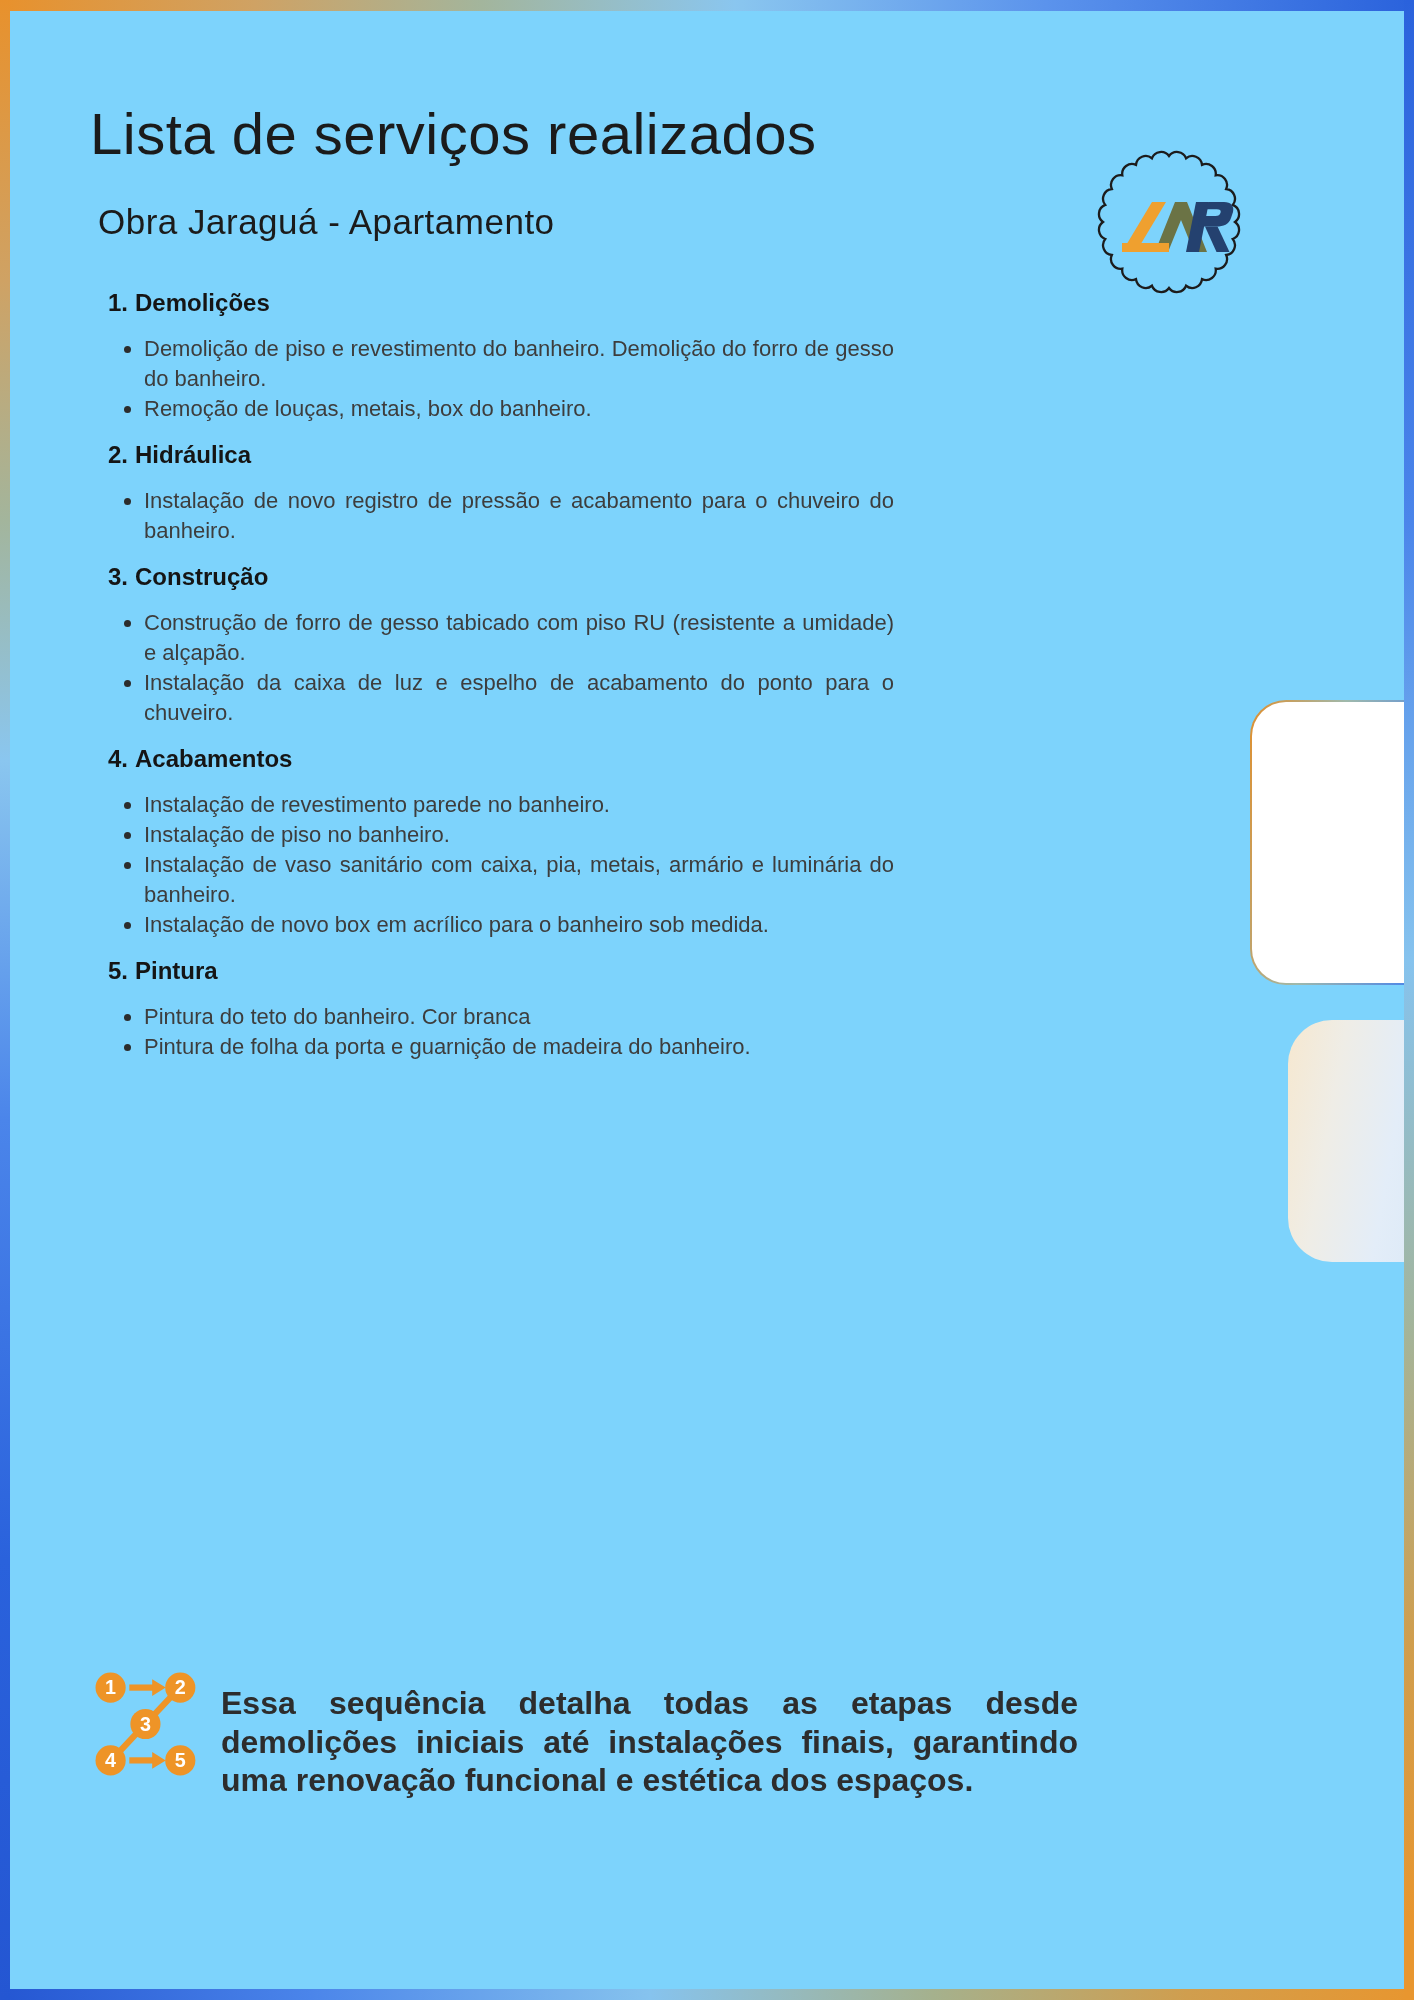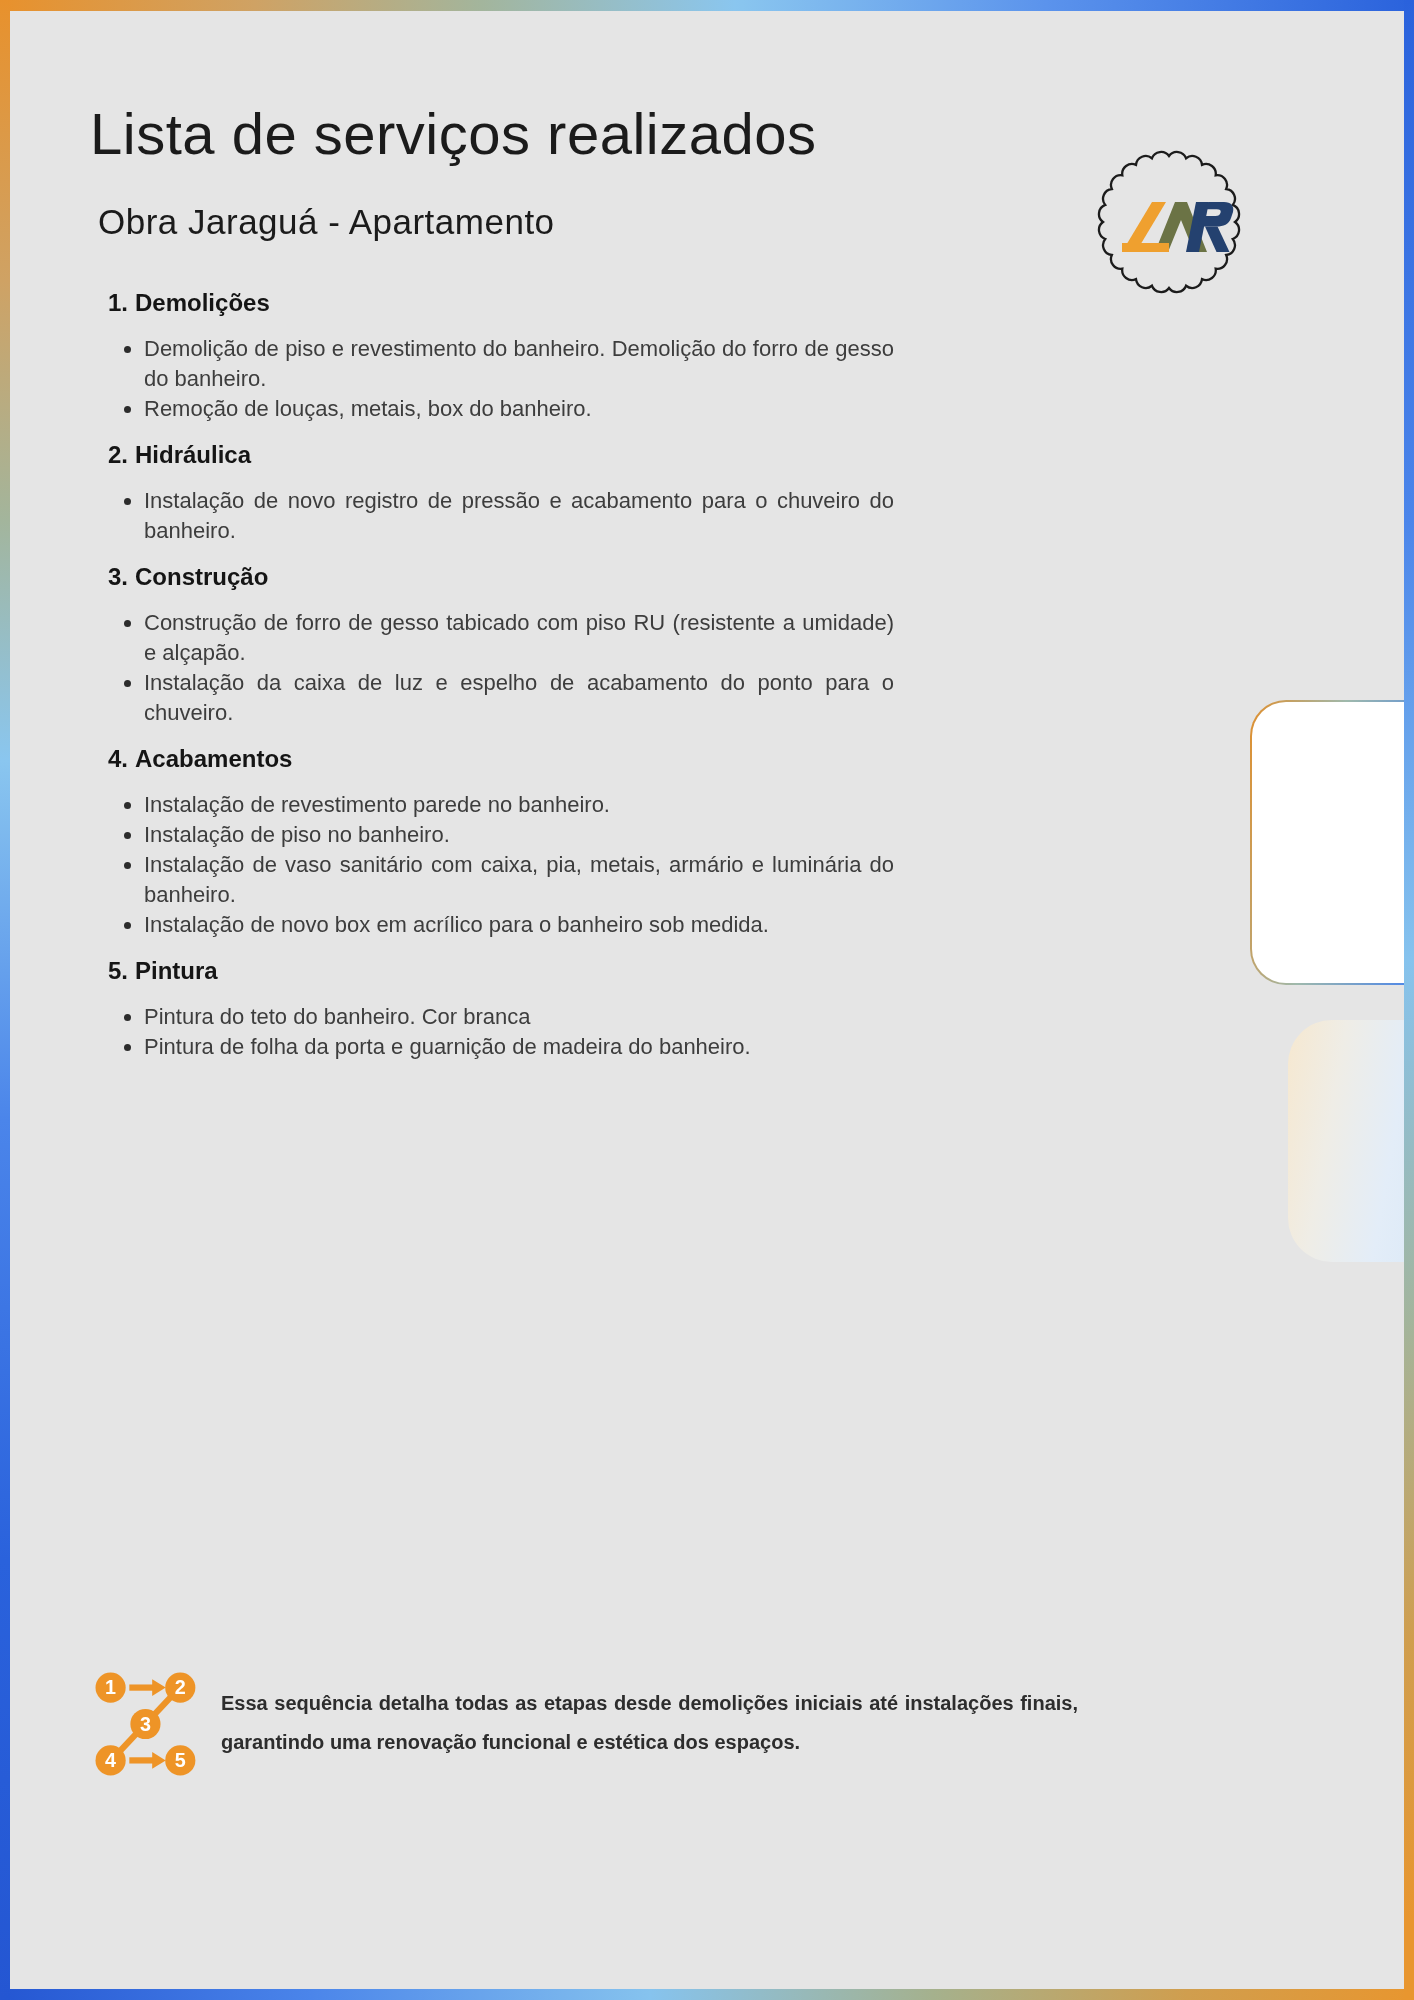--- a/index.html
+++ b/index.html
@@ -1,17 +1,17 @@
 <!DOCTYPE html>
 <html lang="pt"><head>
 <meta charset="utf-8">
 <style>
   html,body { margin:0; padding:0; background:#ffffff; }
   .page {
-    position:relative; width:1414px; height:2000px; background:#e5e5e5;
+    position:relative; width:1414px; height:2000px; background:#7dd3fc;
     font-family:"Liberation Sans", sans-serif; overflow:hidden;
   }
   
   .bs { position:absolute; z-index:6; }
   .bs-top    { left:0; top:0; width:100%; height:11px;
     background:linear-gradient(90deg,#E8912C 0%,#CFA264 18%,#A3B59C 34%,#8AC6EF 52%,#5B93EC 74%,#2A62DC 100%); }
   .bs-bottom { left:0; bottom:0; width:100%; height:11px;
     background:linear-gradient(90deg,#2456D2 0%,#4B85EA 22%,#86C3EE 46%,#A5B18D 66%,#D09E4E 84%,#E8962F 100%); }
   .bs-left   { left:0; top:0; bottom:0; width:10px;
     background:linear-gradient(180deg,#E8912C 0%,#CFA264 14%,#A3B59C 26%,#8AC6EF 38%,#4B85EA 56%,#2A62DC 78%,#2456D2 100%); }
@@ -39,21 +39,21 @@
     border-radius:36px 0 0 36px; padding:2px 0 2px 2px; box-sizing:border-box; z-index:1;
     background:linear-gradient(100deg,#DF8F2E 0%,#9FB9AC 45%,#4B85EA 100%); }
   .deco-outline-inner { width:100%; height:100%; background:#ffffff; border-radius:34px 0 0 34px; }
   .deco-fill { position:absolute; left:1288px; top:1020px; right:0; height:242px; z-index:1;
     border-radius:44px 0 0 44px;
     background:linear-gradient(100deg,#F6E8D0 0%,#EFEDE6 35%,#E3EDF8 75%,#DDEAF7 100%); }
 
   
   .footer-note { position:absolute; left:95px; top:1650px; width:983px; display:flex; gap:22px; z-index:2; }
   .seq-icon { width:104px; height:104px; margin-top:22px; flex:0 0 auto; }
-  .note-text { margin:34px 0 0 0; flex:1; font-size:20px; font-weight:700;
+  .note-text { margin:34px 0 0 0; flex:1; font-size:32px; font-weight:700;
     line-height:38.5px; color:#2d2d2d; text-align:justify; }
 </style>
 </head>
 <body>
 
 <div class="page">
 
   <div class="bs bs-top"></div>
   <div class="bs bs-bottom"></div>
   <div class="bs bs-left"></div>

